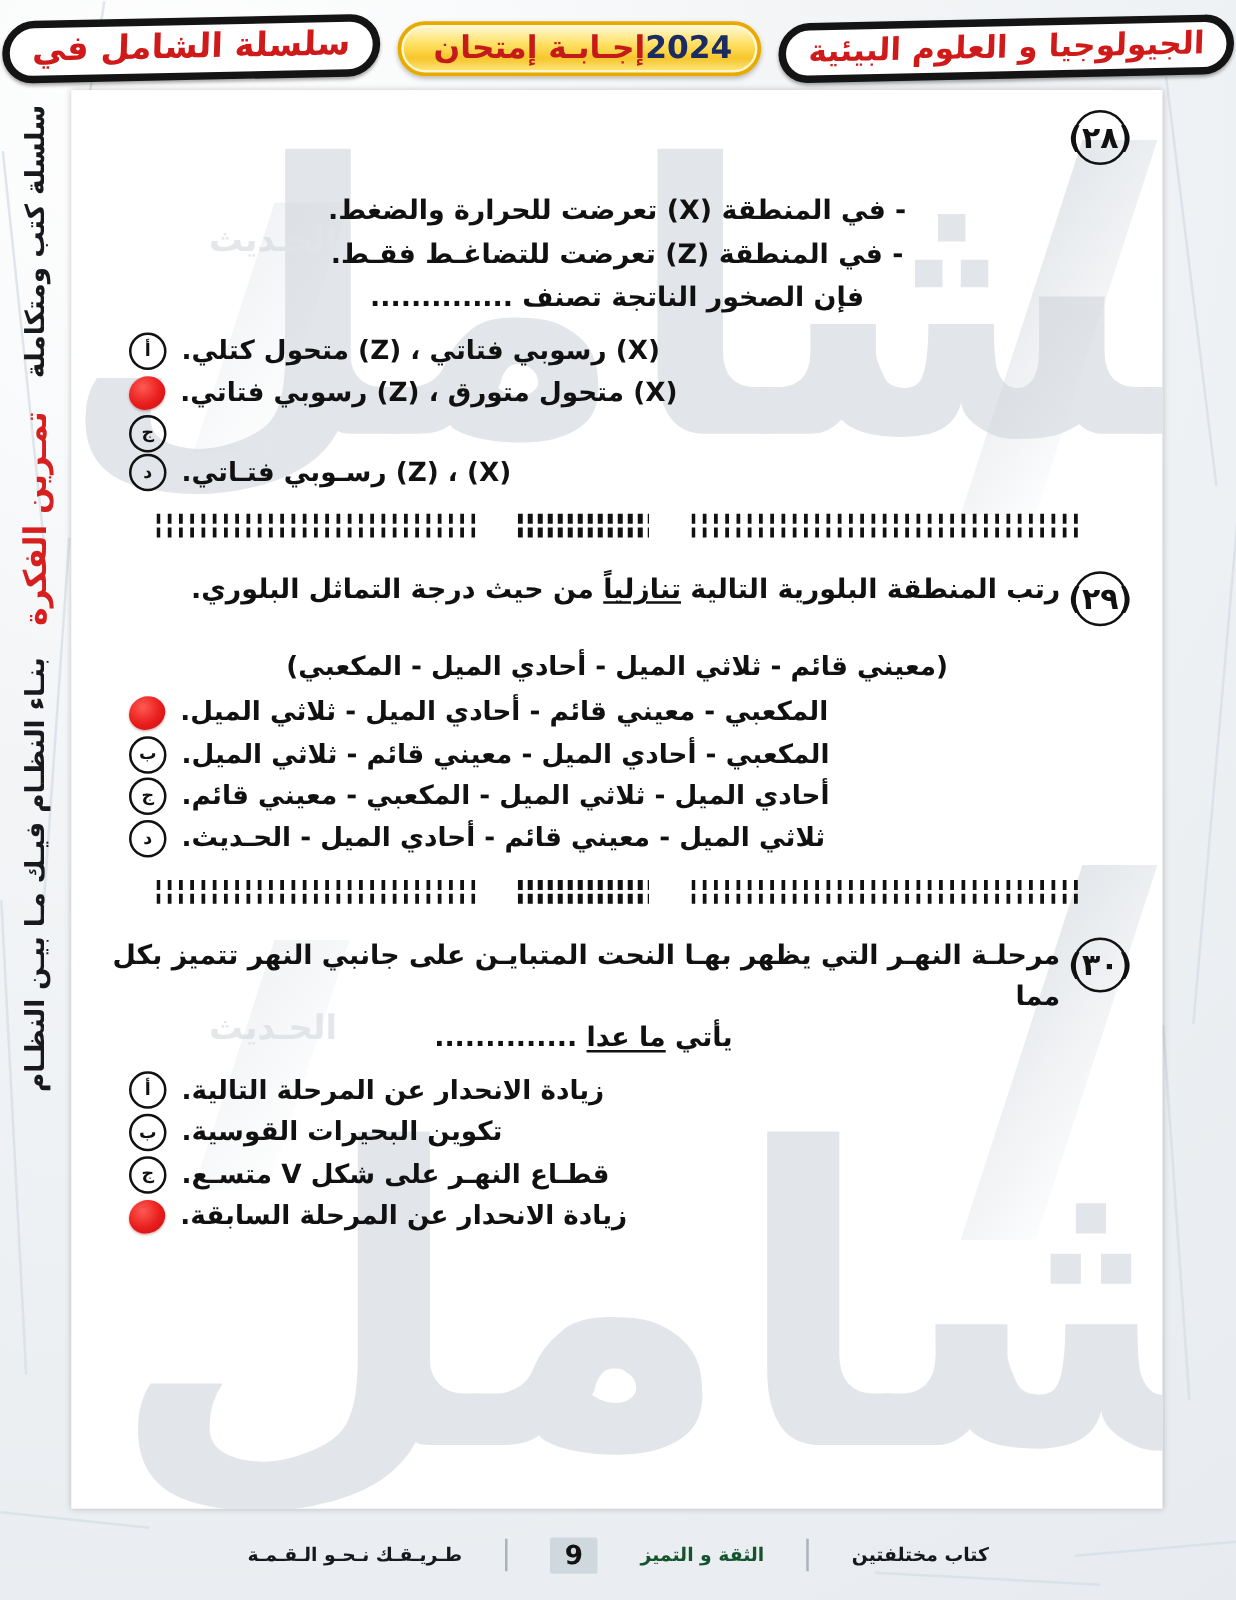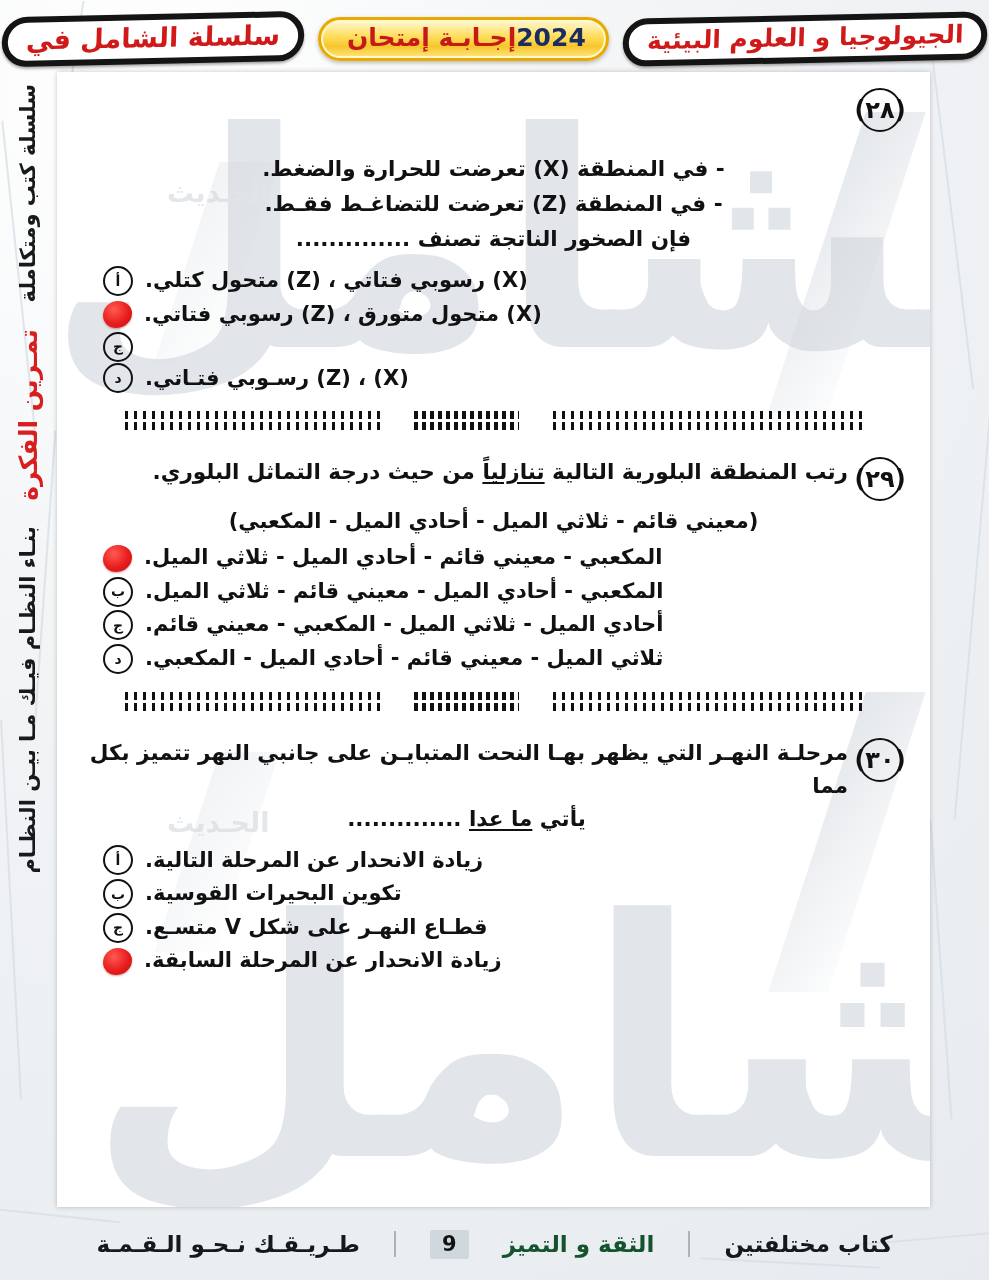--- a/index.html
+++ b/index.html
@@ -169,21 +169,21 @@
     font-weight: bold;
     line-height: 1.62;
     color: #111;
     direction: rtl;
   }
   .q-parenline {
     text-align: center;
     font-size: 21px;
     font-weight: bold;
     color: #111;
-    margin-top: 8px;
+    margin-top: 20px;
     direction: rtl;
   }
 
   
   .options {
     margin-top: 8px;
     direction: rtl;
   }
   .option {
     display: flex;
@@ -284,21 +284,21 @@
     bottom: 14px;
     height: 44px;
     display: flex;
     align-items: center;
     justify-content: center;
     gap: 34px;
     direction: rtl;
     z-index: 30;
   }
   .footer-item {
-    font-size: 23px;
+    font-size: 15px;
     font-weight: bold;
     color: #15181c;
     letter-spacing: 2px;
     white-space: nowrap;
   }
   .footer-item.accent { color: #14532d; letter-spacing: 1px; }
   .footer-page {
     background: #cfd9dd;
     color: #111;
     font-size: 21px;
@@ -411,21 +411,21 @@
         <div class="option">
           <span class="opt-mark">ب</span>
           <span class="opt-text">المكعبي - أحادي الميل - معيني قائم - ثلاثي الميل.</span>
         </div>
         <div class="option">
           <span class="opt-mark">ج</span>
           <span class="opt-text">أحادي الميل - ثلاثي الميل - المكعبي - معيني قائم.</span>
         </div>
         <div class="option">
           <span class="opt-mark">د</span>
-          <span class="opt-text">ثلاثي الميل - معيني قائم - أحادي الميل - المكعبي.</span>
+          <span class="opt-text">ثلاثي الميل - معيني قائم - أحادي الميل - الحـديث.</span>
         </div>
       </div>
     </div>
 
     <div class="separator">
       <div class="sep-group g3">
         <div class="sep-row"></div>
         <div class="sep-row"></div>
       </div>
       <div class="sep-group g2">

